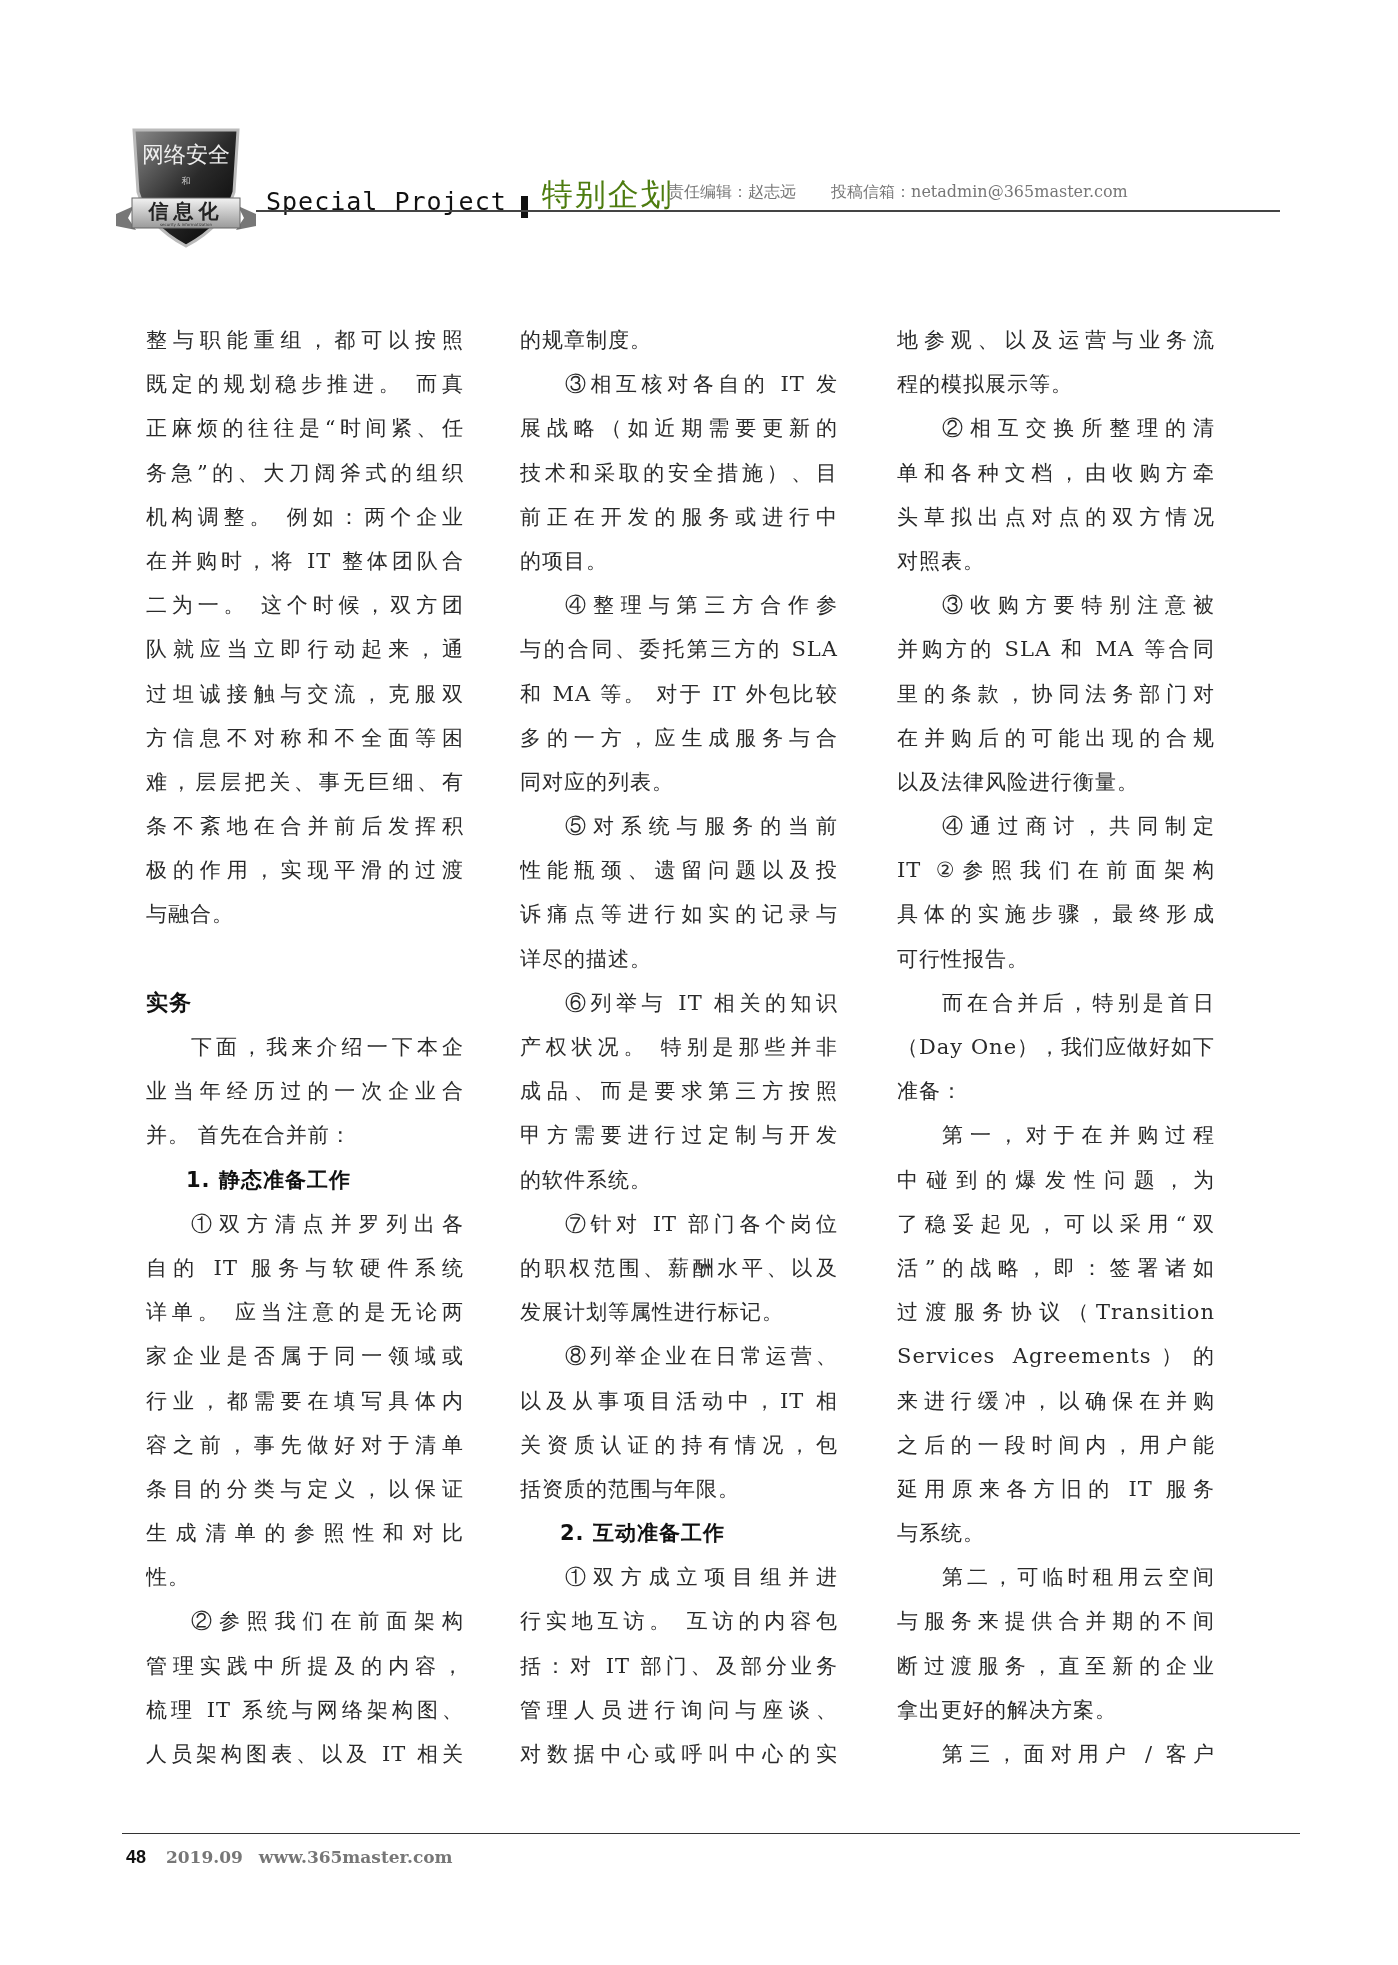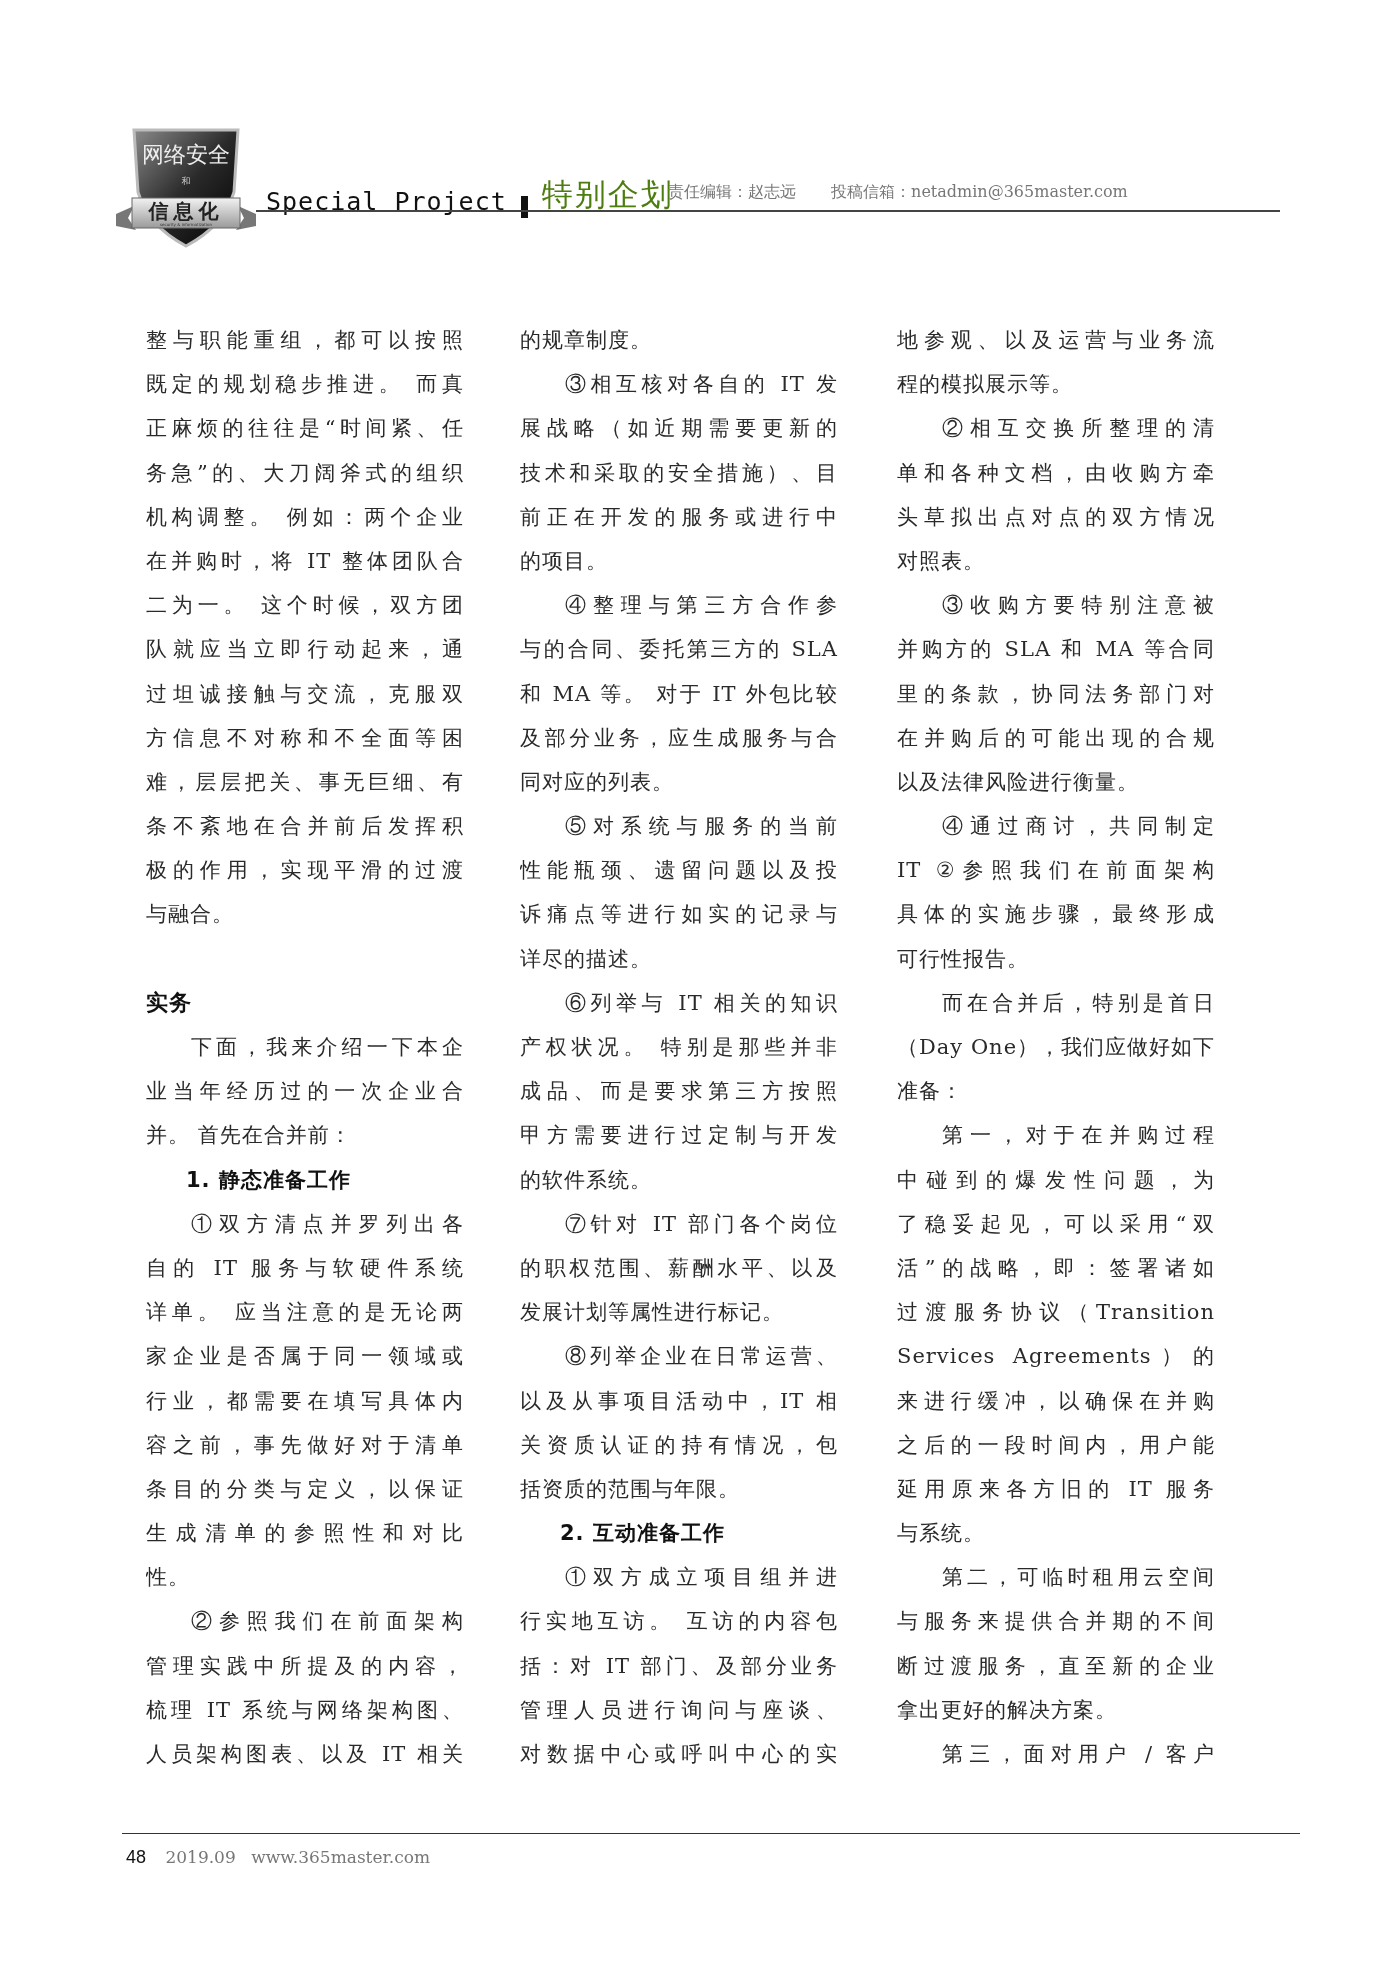--- a/index.html
+++ b/index.html
@@ -23,21 +23,21 @@
   .col3 { left: 897px; }
   .line { display: block; height: 44.2px; white-space: nowrap; text-align: justify; text-align-last: justify; overflow: hidden; letter-spacing: 1px; }
   .line.last { text-align-last: left; }
   .line.indent { padding-left: 45px; }
   .line.blank { }
   .heading { font-family: "DejaVu Sans", "Liberation Sans", sans-serif; font-weight: bold; font-size: 22px; color: #111; text-align-last: left; }
   .subheading { font-family: "DejaVu Sans", "Liberation Sans", sans-serif; font-weight: bold; font-size: 21px; color: #111; text-align-last: left; padding-left: 40px; }
 
   
   .footer-line { position: absolute; left: 122px; top: 1833px; width: 1178px; height: 1px; background: #333; }
-  .footer { position: absolute; left: 126px; top: 1847px; font-size: 17px; color: #777; white-space: nowrap; }
+  .footer { position: absolute; left: 126px; top: 1847px; font-size: 17px; color: #777; white-space: nowrap; font-weight: bold; }
   .footer .pg { font-family: "Liberation Sans", sans-serif; color: #111; font-size: 18px; margin-right: 14px; }
   .footer .date { margin-right: 10px; }
 </style>
 </head>
 <body>
 
 <div class="logo">
   <svg width="148" height="128" viewBox="0 0 148 128">
     <defs>
       <linearGradient id="sg" x1="0" y1="0" x2="1" y2="1">
@@ -111,21 +111,21 @@
 <div class="col col2">
     <span class="line last">的规章制度。</span>
     <span class="line indent">③相互核对各自的 IT 发</span>
     <span class="line">展战略（如近期需要更新的</span>
     <span class="line">技术和采取的安全措施）、目</span>
     <span class="line">前正在开发的服务或进行中</span>
     <span class="line last">的项目。</span>
     <span class="line indent">④整理与第三方合作参</span>
     <span class="line">与的合同、委托第三方的 SLA</span>
     <span class="line">和 MA 等。 对于 IT 外包比较</span>
-    <span class="line">及部分业务，应生成服务与合</span>
+    <span class="line">多的一方，应生成服务与合</span>
     <span class="line last">同对应的列表。</span>
     <span class="line indent">⑤对系统与服务的当前</span>
     <span class="line">性能瓶颈、遗留问题以及投</span>
     <span class="line">诉痛点等进行如实的记录与</span>
     <span class="line last">详尽的描述。</span>
     <span class="line indent">⑥列举与 IT 相关的知识</span>
     <span class="line">产权状况。 特别是那些并非</span>
     <span class="line">成品、而是要求第三方按照</span>
     <span class="line">甲方需要进行过定制与开发</span>
     <span class="line last">的软件系统。</span>

